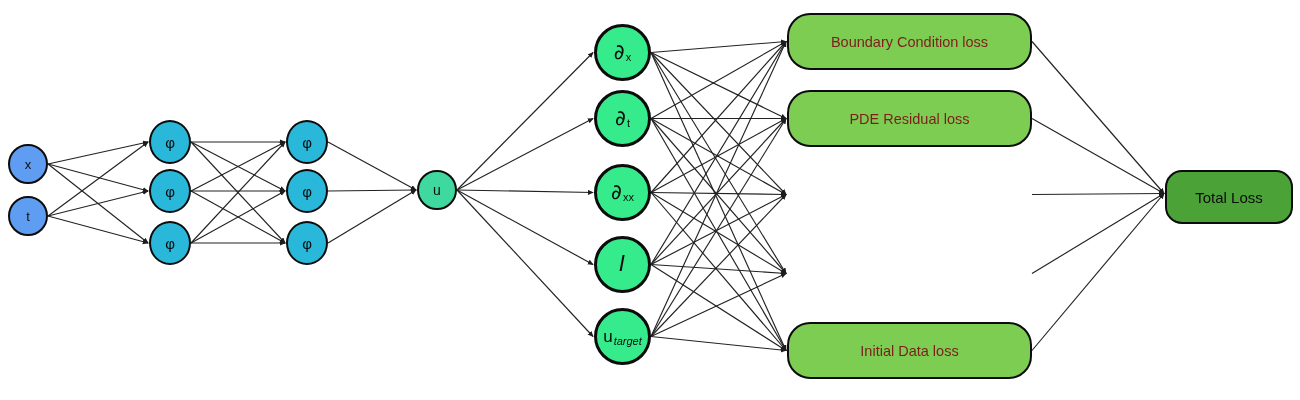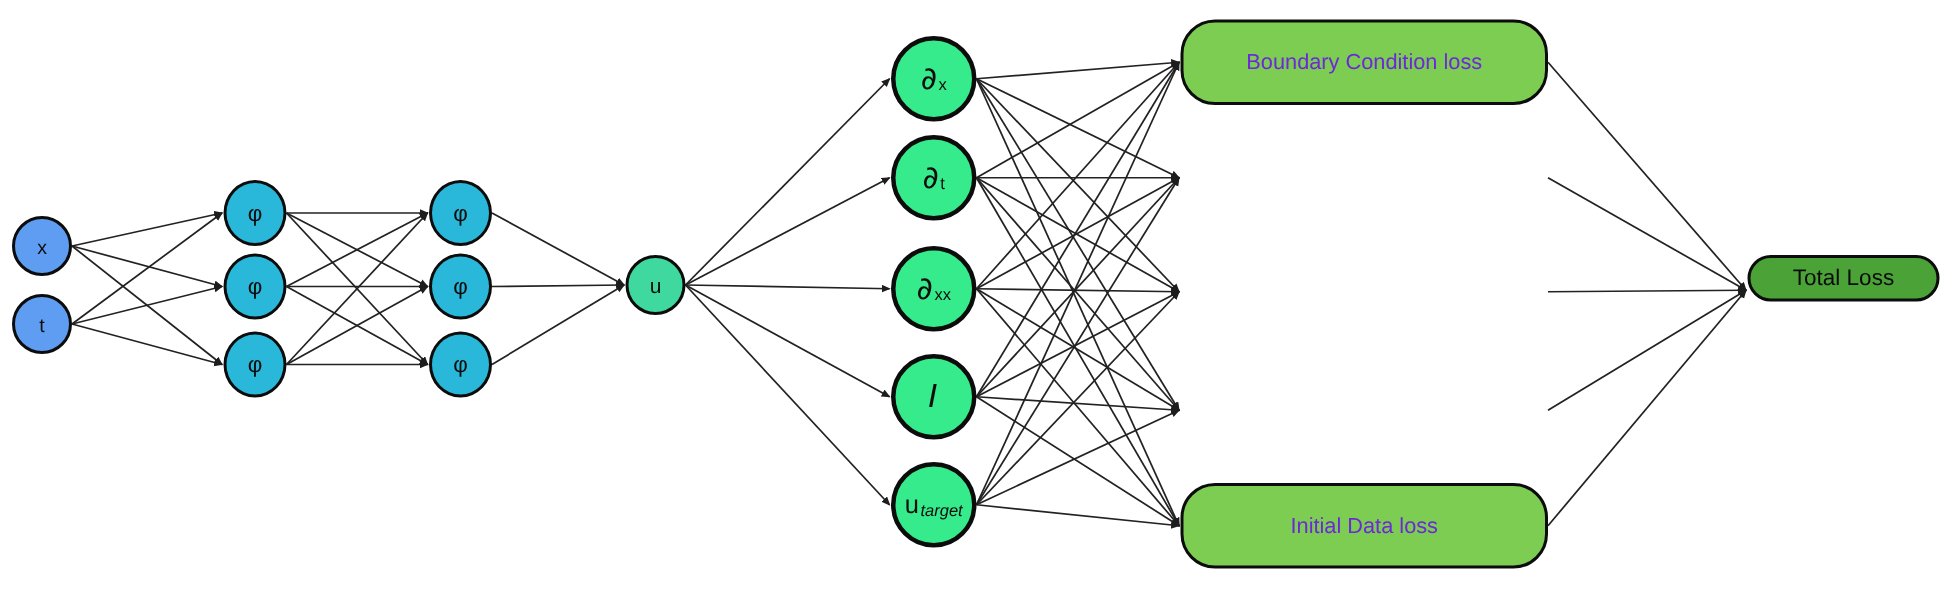--- a/index.html
+++ b/index.html
@@ -32,26 +32,26 @@
   .n-op .u-main{font-size:17px;font-family:"Liberation Sans", sans-serif;}
 
   .loss-box{
     position:absolute;
     box-sizing:border-box;
     left:787px;width:245px;height:57px;
     background:var(--loss,#7ccd52);
     border:2.5px solid var(--node_border,#0c0c0c);
     border-radius:23px;
     display:flex;align-items:center;justify-content:center;
-    font-size:14.5px;color:#6d28d9;
+    font-size:14.5px;color:#7f1d1d;
   }
   .total-box{
     position:absolute;
     box-sizing:border-box;
-    left:1165px;top:170px;width:128px;height:31px;
+    left:1165px;top:170px;width:128px;height:54px;
     background:var(--total,#4ba338);
     border:2.5px solid var(--node_border,#0c0c0c);
     border-radius:17px;
     display:flex;align-items:center;justify-content:center;
     font-size:15px;color:#0b0b0b;
   }
 </style>
 </head>
 <body>
 
@@ -166,20 +166,23 @@
       <span class="op-sub"></span>
   </div>
   <div class="node n-op" style="left:594px;top:308px">
     <span class="op-main u-main">u</span>
       <span class="op-sub italic">target</span>
   </div>
 
   <div class="loss-box" style="top:13px">
     <span>Boundary Condition loss</span>
   </div>
+  <div class="loss-box" style="top:90px">
+    <span>PDE Residual loss</span>
+  </div>
   <div class="loss-box" style="top:322px">
     <span>Initial Data loss</span>
   </div>
 
   <div class="total-box">
     <span>Total Loss</span>
   </div>
 
 </div>
 

